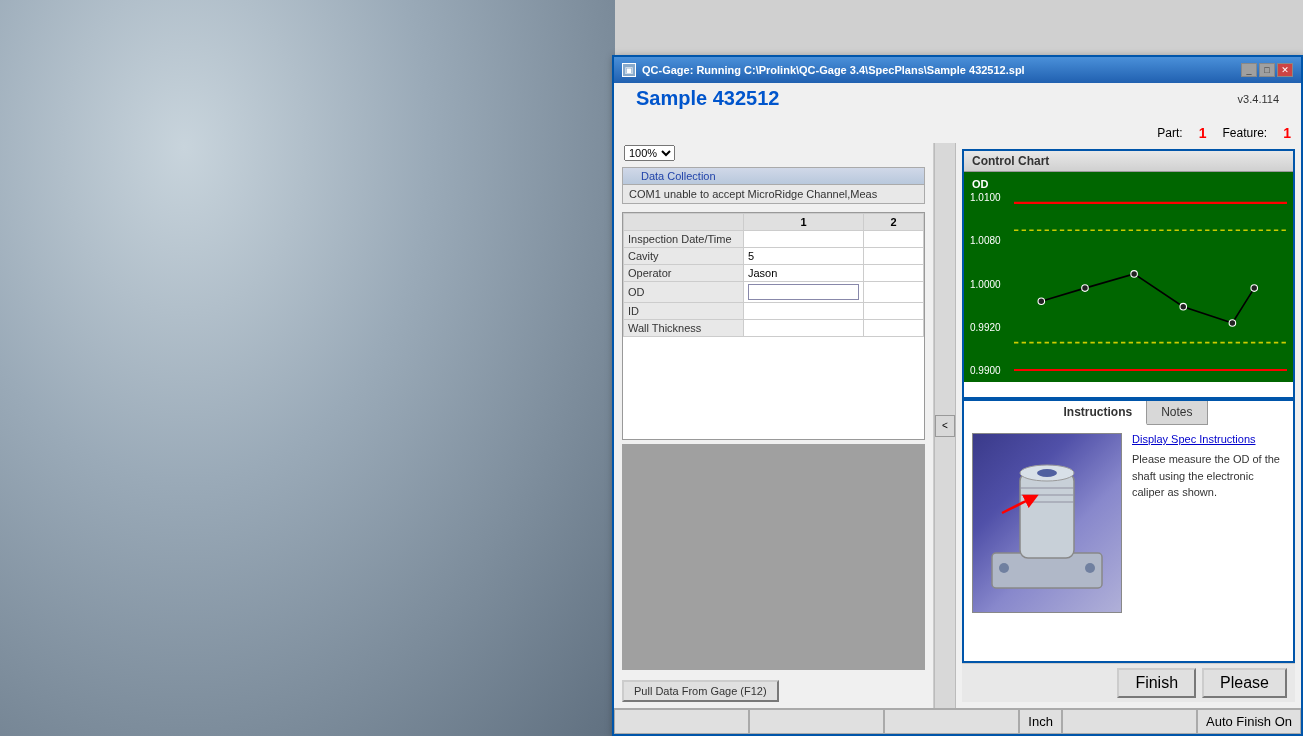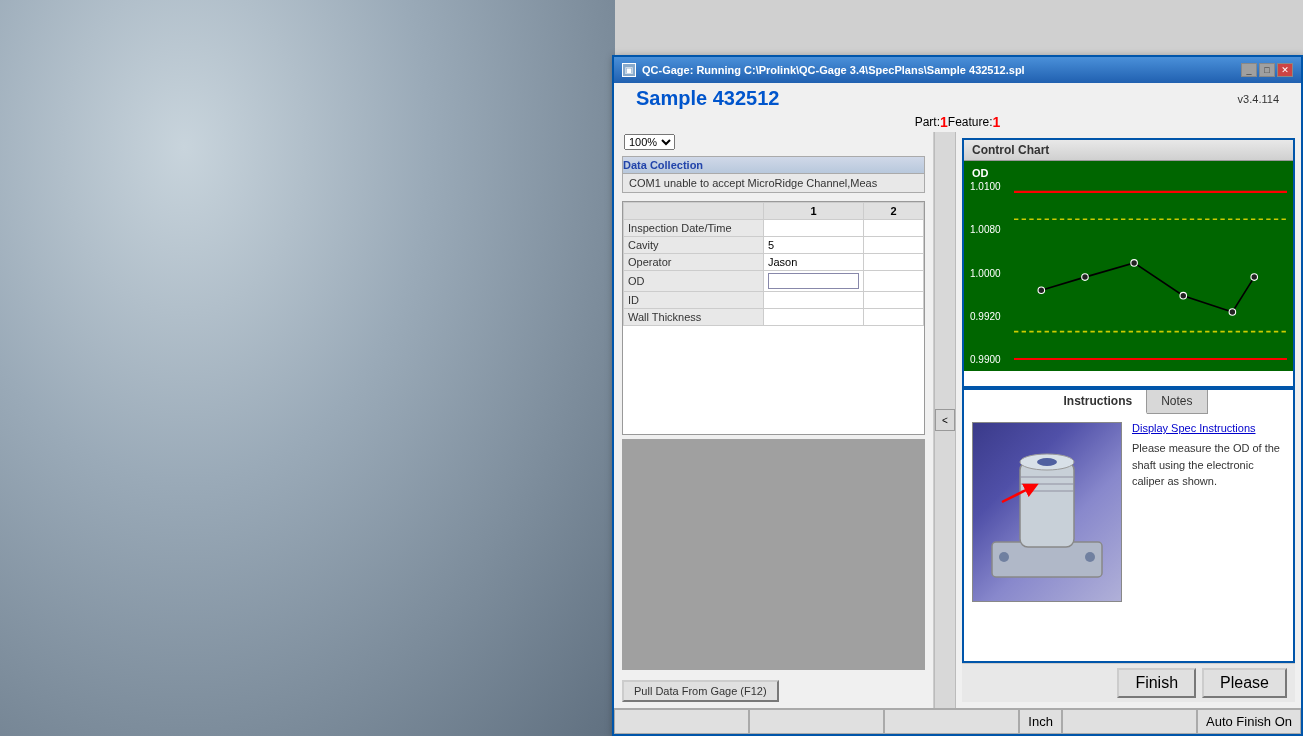--- a/index.html
+++ b/index.html
@@ -131,22 +131,22 @@
 
     
     .data-collection {
       border: 1px solid #aaa;
       margin: 4px 8px;
       background: #e8e8e8;
       flex-shrink: 0;
     }
     .data-collection-header {
       background: linear-gradient(to bottom, #d0d8e8, #b8c8dc);
-      padding: 2px 0;
-      font-weight: bold;
+      padding: 2px 18px;
+      font-weight: normal;
       color: #2244aa;
       font-size: 11px;
       border-bottom: 1px solid #aaa;
     }
     .data-collection-msg {
       padding: 3px 6px;
       font-size: 11px;
       color: #333;
     }
 
@@ -167,21 +167,21 @@
       border: 1px solid #ccc;
       padding: 2px 4px;
       text-align: left;
     }
     .data-table th {
       background: #e0e0e0;
       text-align: center;
     }
     .data-table td.label-col {
       background: #e8e8e8;
-      width: 140px;
+      width: 120px;
       color: #333;
     }
     .data-table td.value-col {
       min-width: 60px;
     }
     .data-table input {
       width: 100%;
       border: 1px solid #88a;
       font-size: 11px;
       padding: 1px;
@@ -401,21 +401,21 @@
     </div>
   </div>
 
   <div style="display:flex; flex:1; overflow:hidden; flex-direction:column;">
 
     <div style="display:flex; align-items:center; justify-content:space-between; padding:4px 22px 2px;gap:20px;">
       <span class="app-title">Sample 432512</span>
       <span class="version-text">v3.4.114</span>
     </div>
 
-    <div style="display:flex; justify-content:center; align-items:center; padding:2px 10px; gap:0; font-size:12px;">
+    <div style="display:flex; justify-content:flex-end; align-items:center; padding:2px 10px; gap:16px; font-size:12px;margin-top:11px;">
       <span>Part:</span>
       <span class="value" style="color:red;font-weight:bold;font-size:14px;">1</span>
       <span>Feature:</span>
       <span class="value" style="color:red;font-weight:bold;font-size:14px;">1</span>
     </div>
 
     <div class="content-area" style="flex:1; overflow:hidden;">
 
       <div class="left-panel">
 

